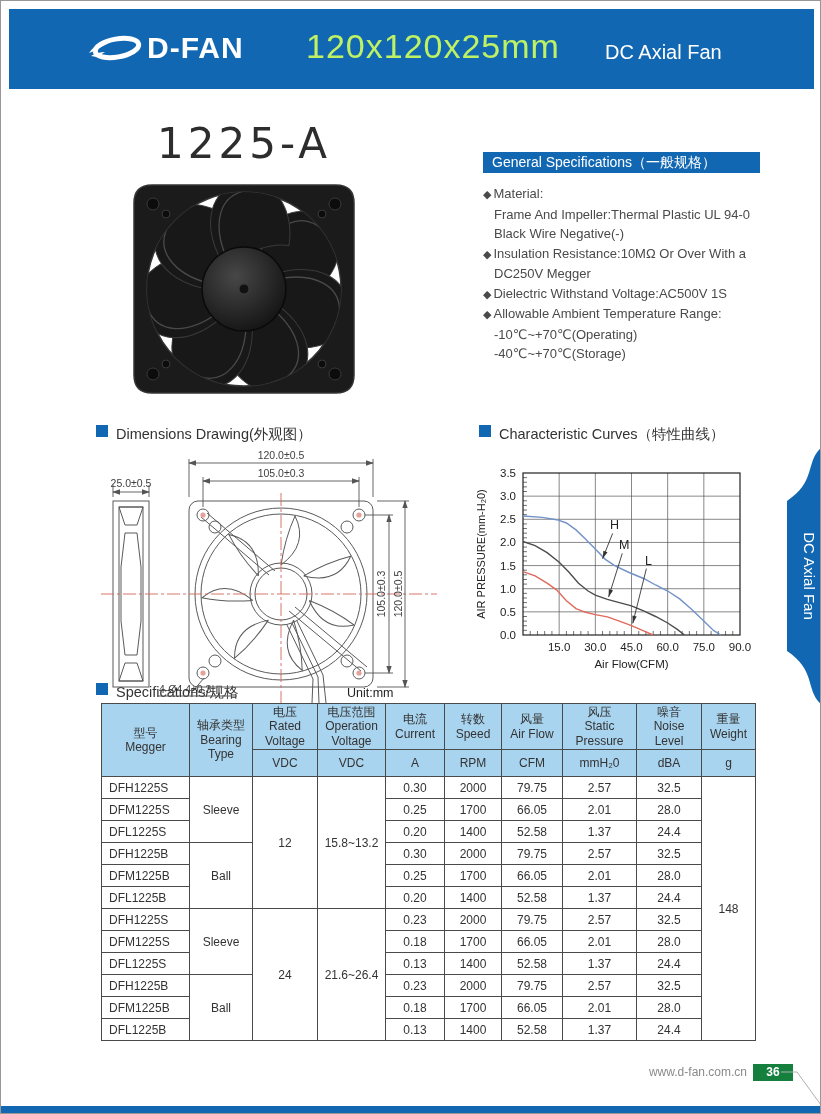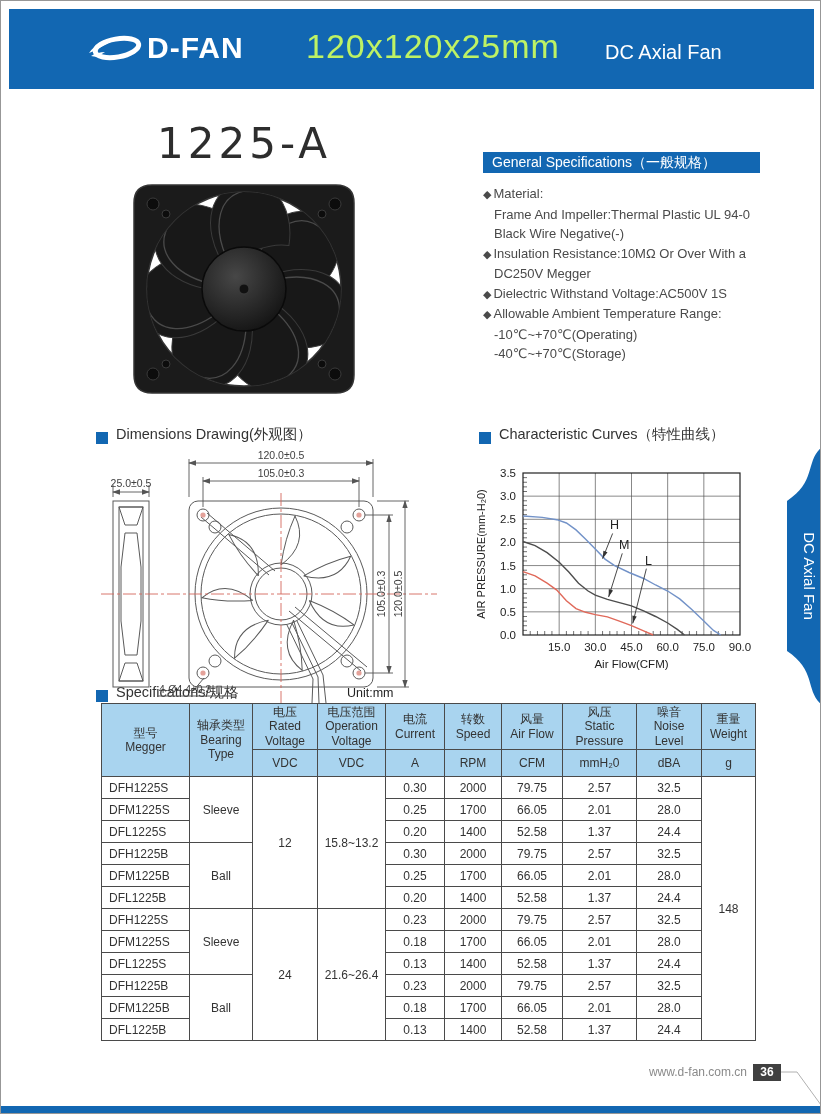--- a/index.html
+++ b/index.html
@@ -25,41 +25,41 @@
     font-size:42px;letter-spacing:4px;color:#2d2d2d;font-family:"DejaVu Sans",sans-serif;}
   .fan-photo{position:absolute;left:118px;top:180px;}
   
   .gs-title{position:absolute;left:482px;top:151px;width:277px;height:21px;background:var(--accent);
     color:#fff;font-size:14px;line-height:21px;padding-left:9px;box-sizing:border-box;}
   .gs-list{position:absolute;left:482px;top:183px;width:300px;font-size:13px;color:#4a4a4a;}
   .gs-item{line-height:19.5px;white-space:nowrap;}
   .gs-item .diamond{font-size:11px;margin-right:2px;color:#4a4a4a;}
   .gs-item.cont{padding-left:11px;}
   
-  .sec{position:absolute;font-size:14.5px;color:#333;display:flex;align-items:flex-end;}
+  .sec{position:absolute;font-size:14.5px;color:#333;display:flex;align-items:flex-start;}
   .sec .sq{width:12px;height:12px;background:var(--accent);display:inline-block;margin-right:8px;}
   .sec-dim{left:95px;top:424px;}
   .sec-curve{left:478px;top:424px;}
   .sec-spec{left:95px;top:682px;}
   
   .dim-svg{position:absolute;left:96px;top:444px;}
   .curve-svg{position:absolute;left:472px;top:448px;}
   .side-tab{position:absolute;left:760px;top:446px;}
   
   .spec-table{position:absolute;left:100px;top:702px;border-collapse:collapse;table-layout:fixed;
     font-size:12px;color:#333;}
   .spec-table th,.spec-table td{border:1px solid #4a4a4a;padding:0 2px;text-align:center;vertical-align:middle;}
   .spec-table thead th{background:var(--accent-light);font-weight:normal;line-height:1.2;}
   .spec-table thead tr:first-child{height:46px;}
   .spec-table thead tr:last-child{height:27px;}
   .spec-table tbody tr{height:22px;}
   .spec-table td.model-cell{text-align:left;padding-left:7px;}
   
   .site{position:absolute;right:73px;top:1064px;font-size:12px;color:#8a8a8a;}
-  .badge{position:absolute;left:752px;top:1063px;width:28px;height:17px;background:#404040;color:#fff;
+  .badge{position:absolute;left:752px;top:1063px;width:40px;height:17px;background:#15803d;color:#fff;
     font-size:12px;font-weight:bold;text-align:center;line-height:17px;}
   .foot-deco{position:absolute;left:780px;top:1063px;}
   .bottom-bar{position:absolute;left:0;right:0;bottom:0;height:7px;background:var(--accent);}
 </style>
 </head>
 <body>
 
 <div class="page">
 
   <div class="topbar">

